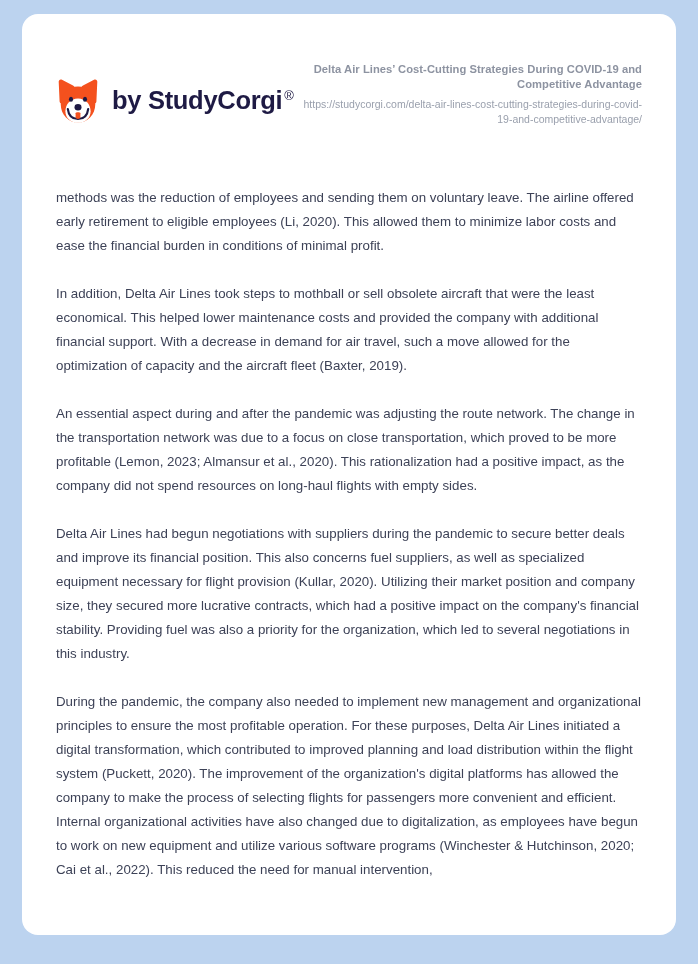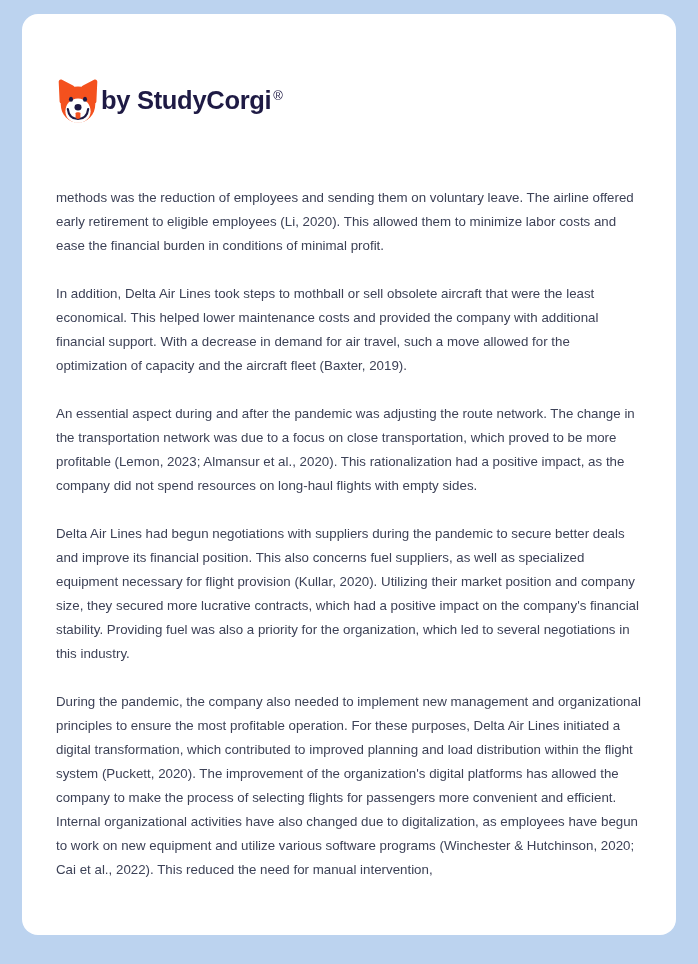--- a/index.html
+++ b/index.html
@@ -43,21 +43,21 @@
     display: flex;
     align-items: flex-start;
     justify-content: space-between;
     box-sizing: border-box;
     padding: 48px 34px 0 33px;
   }
 
   .brand-block {
     display: flex;
     align-items: center;
-    gap: 0;
+    gap: 11px;
     flex: 0 0 auto;
     padding-top: 15px;
   }
 
   .corgi-logo {
     width: 46px;
     height: 48px;
     display: block;
     flex: 0 0 auto;
   }
@@ -166,20 +166,24 @@
 
             <path d="M20.6 36.2 C20.6 34.9 25.4 34.9 25.4 36.2 L25.4 40.3 C25.4 42.6 20.6 42.6 20.6 40.3 Z" fill="#f4511e"></path>
           </svg>
         </span>
         <span class="brand-wordmark">
           <span class="brand-text">by StudyCorgi</span>
           <span class="brand-reg">®</span>
         </span>
       </div>
 
+      <div class="header-meta">
+        <div class="doc-title">Delta Air Lines’ Cost-Cutting Strategies During COVID-19 and Competitive Advantage</div>
+        <div class="doc-url">https://studycorgi.com/delta-air-lines-cost-cutting-strategies-during-covid-19-and-competitive-advantage/</div>
+      </div>
 
     </div>
 
     <div class="doc-body">
       <p class="doc-paragraph">methods was the reduction of employees and sending them on voluntary leave. The airline offered early retirement to eligible employees (Li, 2020). This allowed them to minimize labor costs and ease the financial burden in conditions of minimal profit.</p>
       <p class="doc-paragraph">In addition, Delta Air Lines took steps to mothball or sell obsolete aircraft that were the least economical. This helped lower maintenance costs and provided the company with additional financial support. With a decrease in demand for air travel, such a move allowed for the optimization of capacity and the aircraft fleet (Baxter, 2019).</p>
       <p class="doc-paragraph">An essential aspect during and after the pandemic was adjusting the route network. The change in the transportation network was due to a focus on close transportation, which proved to be more profitable (Lemon, 2023; Almansur et al., 2020). This rationalization had a positive impact, as the company did not spend resources on long-haul flights with empty sides.</p>
       <p class="doc-paragraph">Delta Air Lines had begun negotiations with suppliers during the pandemic to secure better deals and improve its financial position. This also concerns fuel suppliers, as well as specialized equipment necessary for flight provision (Kullar, 2020). Utilizing their market position and company size, they secured more lucrative contracts, which had a positive impact on the company's financial stability. Providing fuel was also a priority for the organization, which led to several negotiations in this industry.</p>
       <p class="doc-paragraph">During the pandemic, the company also needed to implement new management and organizational principles to ensure the most profitable operation. For these purposes, Delta Air Lines initiated a digital transformation, which contributed to improved planning and load distribution within the flight system (Puckett, 2020). The improvement of the organization's digital platforms has allowed the company to make the process of selecting flights for passengers more convenient and efficient. Internal organizational activities have also changed due to digitalization, as employees have begun to work on new equipment and utilize various software programs (Winchester &amp; Hutchinson, 2020; Cai et al., 2022). This reduced the need for manual intervention,</p>
     </div>

